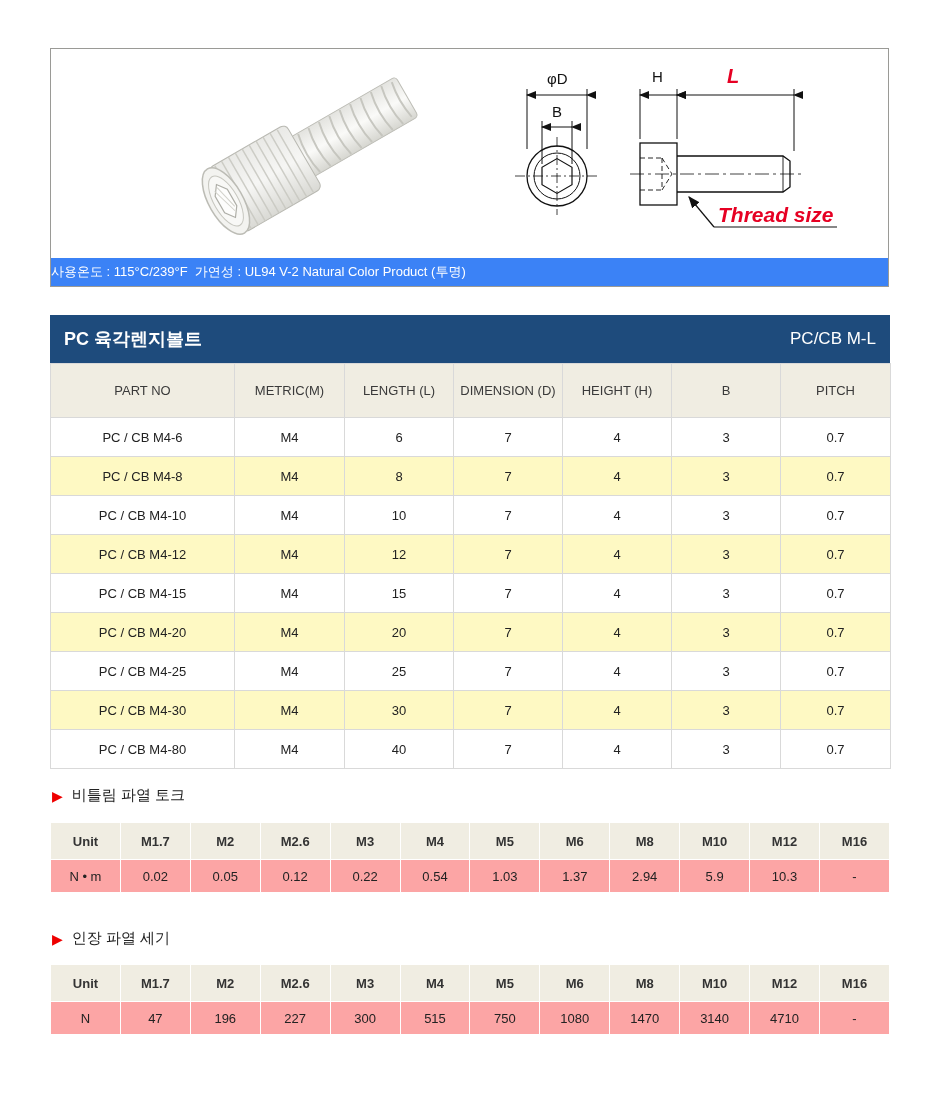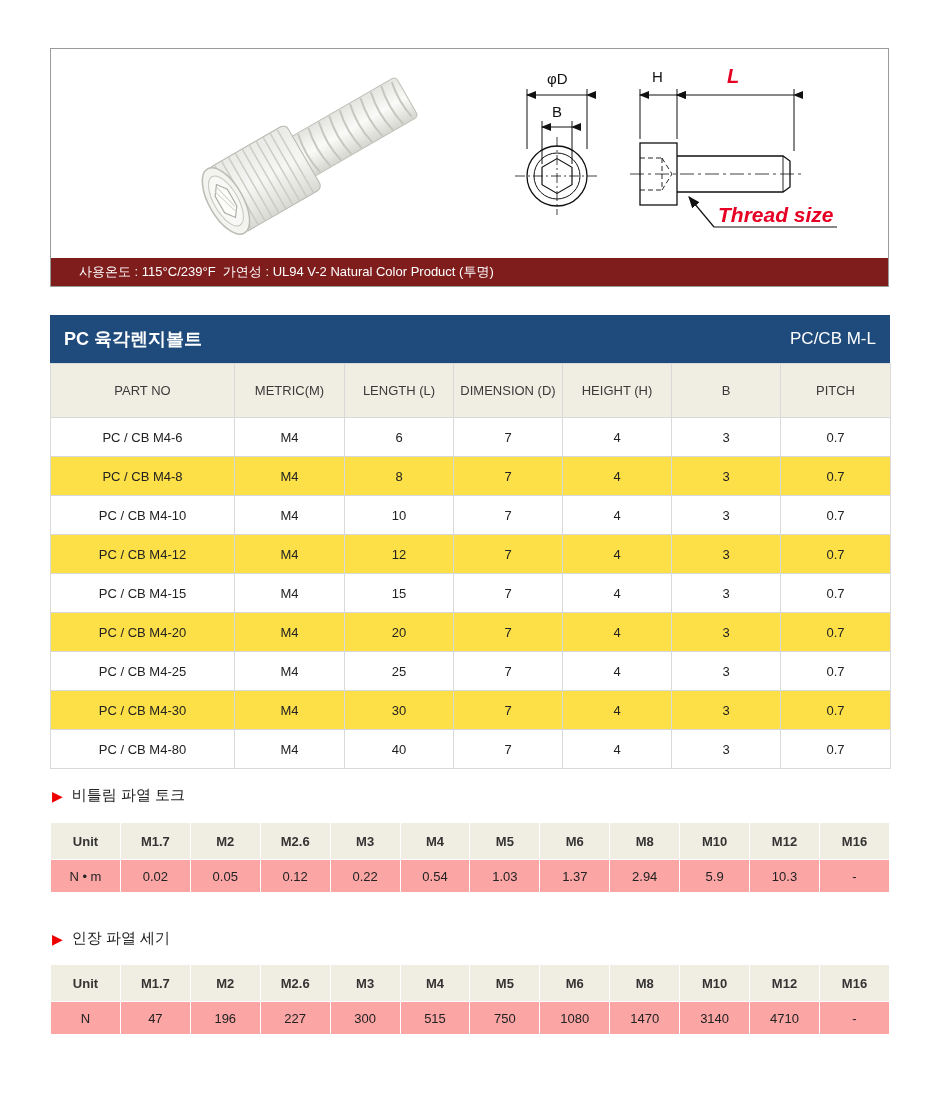--- a/index.html
+++ b/index.html
@@ -2,34 +2,34 @@
 <html><head>
 <meta charset="utf-8">
 <style>
   * { margin:0; padding:0; box-sizing:border-box; }
   body { width:940px; height:1100px; background:#ffffff; font-family:"Liberation Sans", sans-serif; position:relative; }
   .page { position:relative; width:940px; height:1100px; overflow:hidden; }
 
   
   .top-box { position:absolute; left:50px; top:48px; width:839px; height:239px; border:1px solid #9a9a96; background:#fff; }
   .photo-area { position:relative; width:100%; height:210px; background:#fff; overflow:hidden; }
-  .caption-bar { position:absolute; left:0; bottom:0; width:100%; height:28px; background:#7f1d1d; color:#ffffff; font-size:13px; line-height:28px; padding-left:28px; white-space:pre; }
+  .caption-bar { position:absolute; left:0; bottom:0; width:100%; height:28px; background:#3b82f6; color:#ffffff; font-size:13px; line-height:28px; padding-left:0; white-space:pre; }
   .photo-svg { position:absolute; left:70px; top:8px; }
   .diagram-svg { position:absolute; right:6px; top:2px; }
 
   
   .title-bar { position:absolute; left:50px; top:315px; width:840px; height:48px; background:#1e4b7c; color:#fff; display:flex; justify-content:space-between; align-items:center; padding:0 14px; }
   .title-bar .t-left { font-size:18px; font-weight:bold; }
   .title-bar .t-right { font-size:17px; font-weight:normal; }
 
   
   table.spec { position:absolute; left:50px; top:363px; width:840px; border-collapse:collapse; table-layout:fixed; }
   table.spec th { background:#f0ede2; height:54px; font-weight:normal; font-size:13px; color:#3a3a3a; border:1px solid #d9d9d9; text-align:center; }
   table.spec td { height:39px; font-size:13px; color:#222; border:1px solid #d9d9d9; text-align:center; background:#fff; }
-  table.spec tr.alt td { background:#fde047; }
+  table.spec tr.alt td { background:#fef9c3; }
 
   
   .sec-heading { position:absolute; left:52px; display:flex; align-items:center; gap:9px; font-size:15px; color:#222; }
   .sec-heading .tri { color:#ee0000; font-size:14px; line-height:1; }
   .h-torque { top:786px; }
   .h-tensile { top:929px; }
 
   
   table.mini { position:absolute; left:50px; width:840px; border-collapse:collapse; table-layout:fixed; border-top:1px solid #ddd; border-bottom:1px solid #ccc; }
   table.mini th { background:#f0ede2; height:37px; font-weight:bold; font-size:13px; color:#333; border:1px solid #ffffff; text-align:center; }

